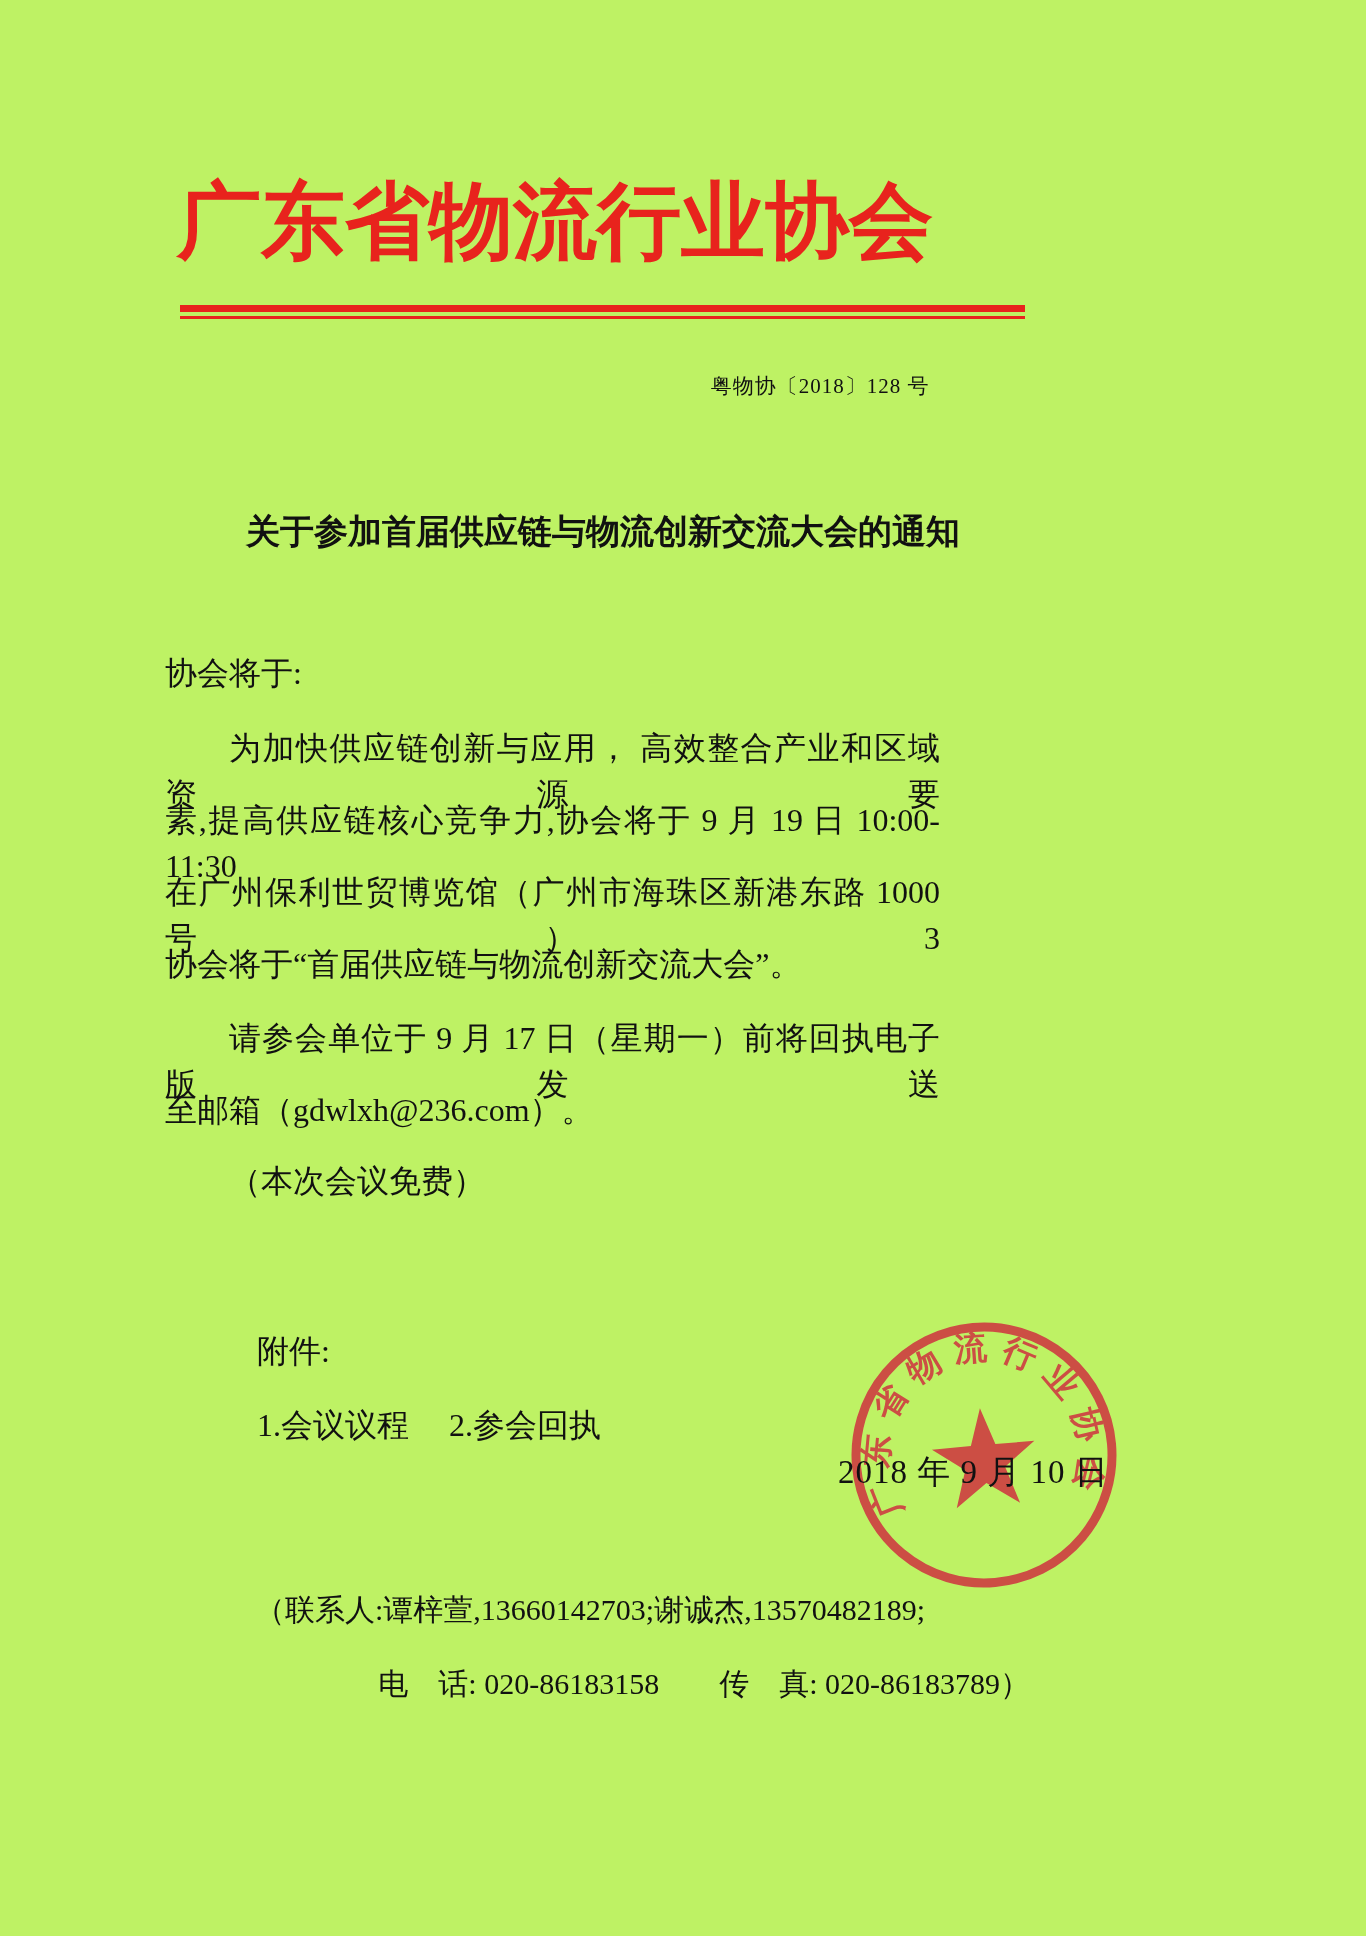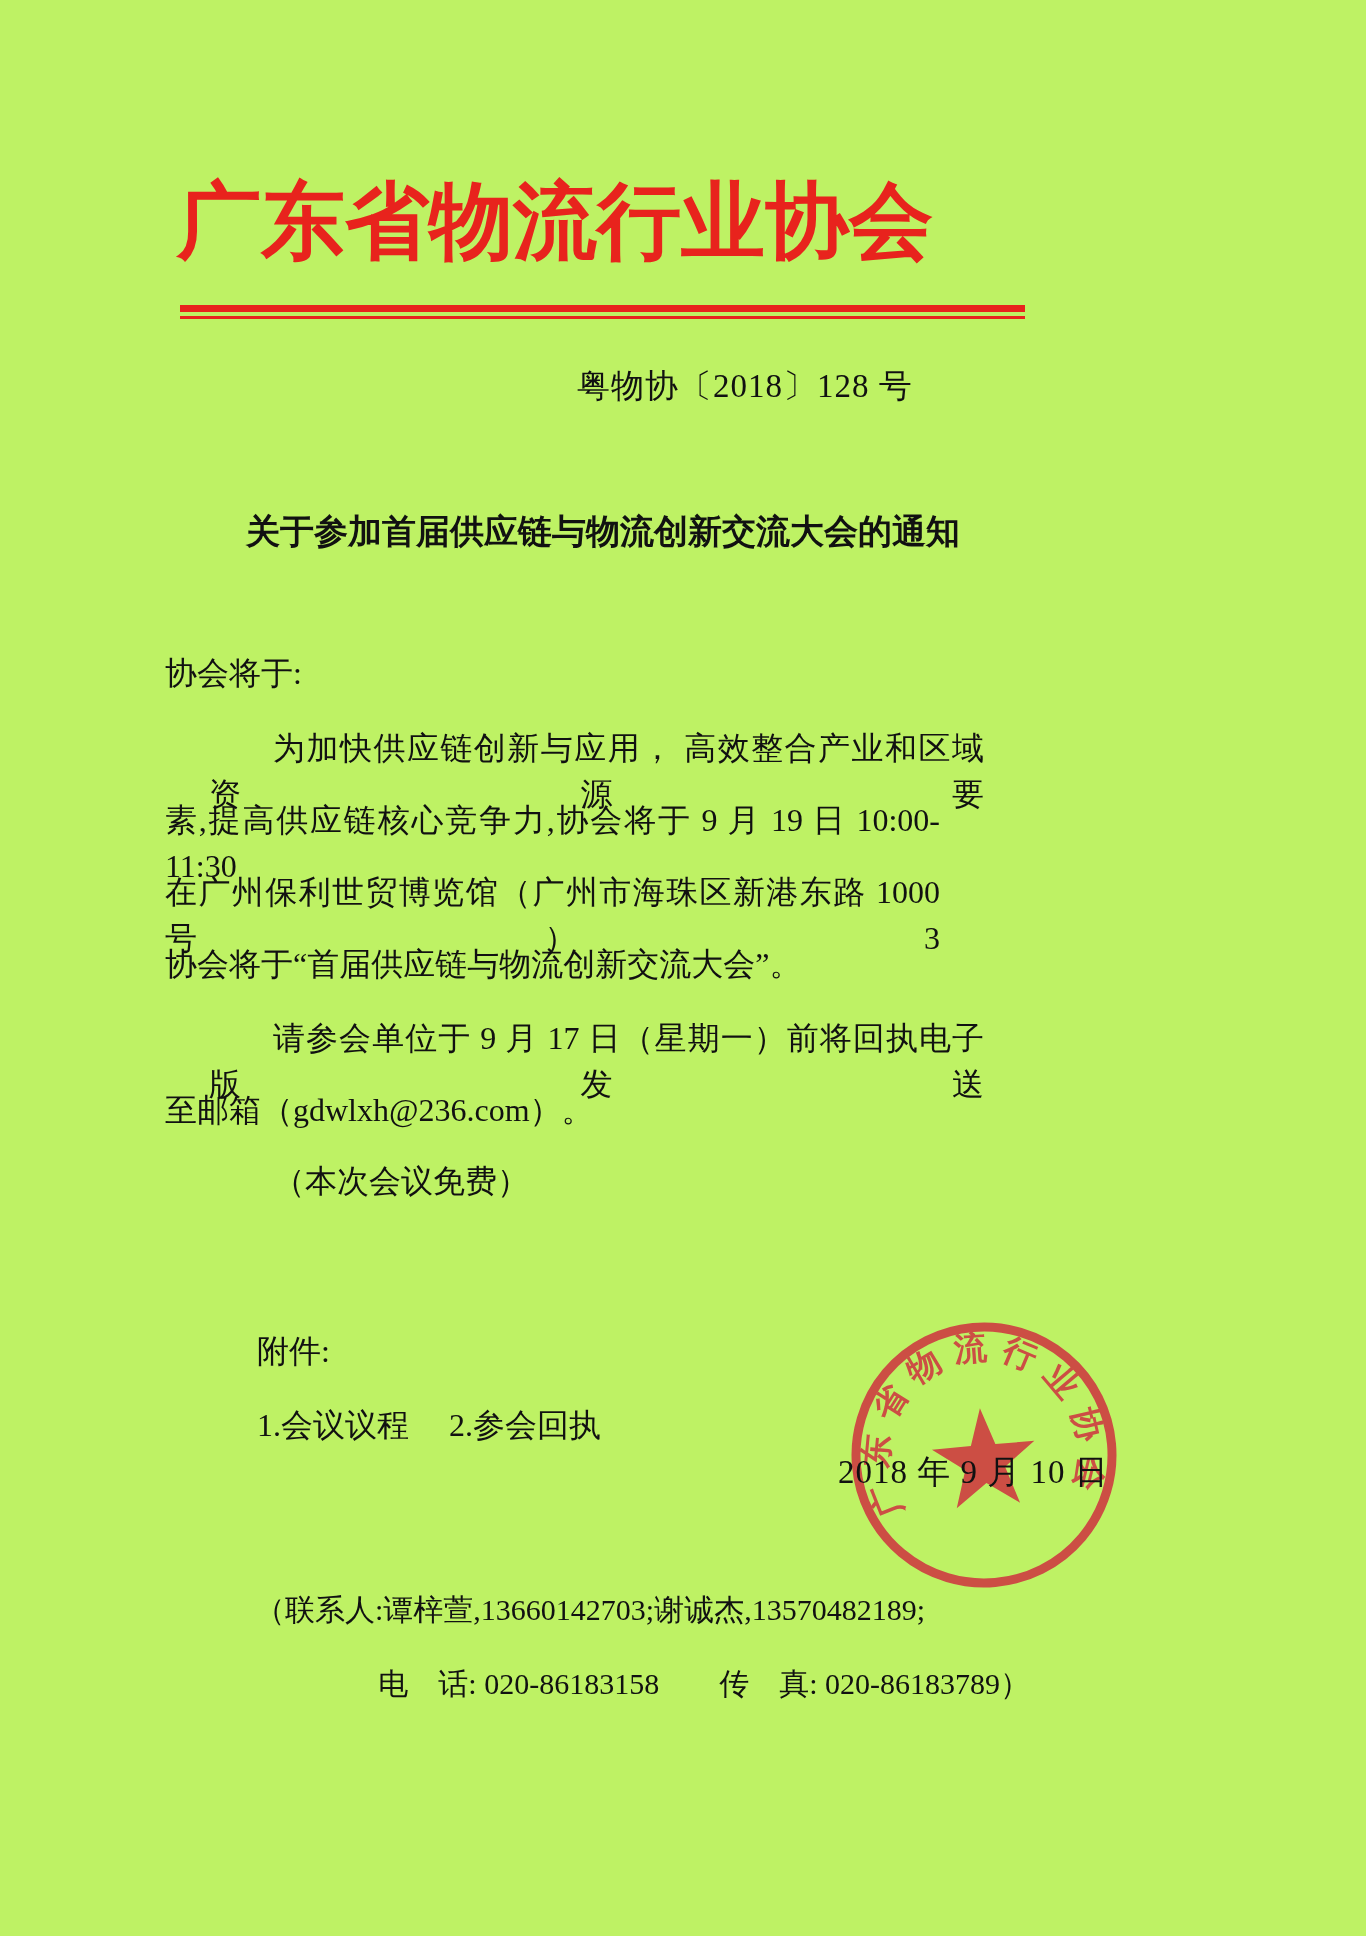--- a/index.html
+++ b/index.html
@@ -10,32 +10,32 @@
   }
   .org-title {
     position:absolute; top:176px; left:150px; width:810px;
     text-align:center; font-size:84px; font-weight:700; line-height:1.1;
     color:#e8231d; white-space:nowrap;
   }
   .rule { position:absolute; left:180px; width:845px; background:#e8231d; }
   .rule-thick { top:305px; height:7px; }
   .rule-thin  { top:316px; height:3px; }
   .doc-number {
-    position:absolute; top:366px; left:577px; width:390px;
-    text-align:left; font-size:33px; line-height:40px; letter-spacing:1px;
+    position:absolute; top:366px; left:625px; width:390px;
+    text-align:center; font-size:21px; line-height:40px; letter-spacing:1px;
   }
   .doc-title {
     position:absolute; top:508px; left:150px; width:810px; margin:0;
     text-align:right; font-size:34px; font-weight:700; line-height:48px;
   }
   .line {
     position:absolute; left:165px; width:775px;
     font-size:32px; line-height:46px;
   }
-  .ind  { text-indent:64px;margin-left:44px; }
+  .ind  { text-indent:64px; }
   .ind-lg { text-indent:92px;margin-top:28px; }
   .just { text-align:justify; text-align-last:justify; }
   .date-line {
     position:absolute; left:838px; top:1452px; font-size:33px;
     line-height:40px; z-index:3; letter-spacing:1px;
   }
   .contacts {
     position:absolute; left:150px; width:880px; text-align:center;
     font-size:30px; line-height:40px; z-index:3;
   }

